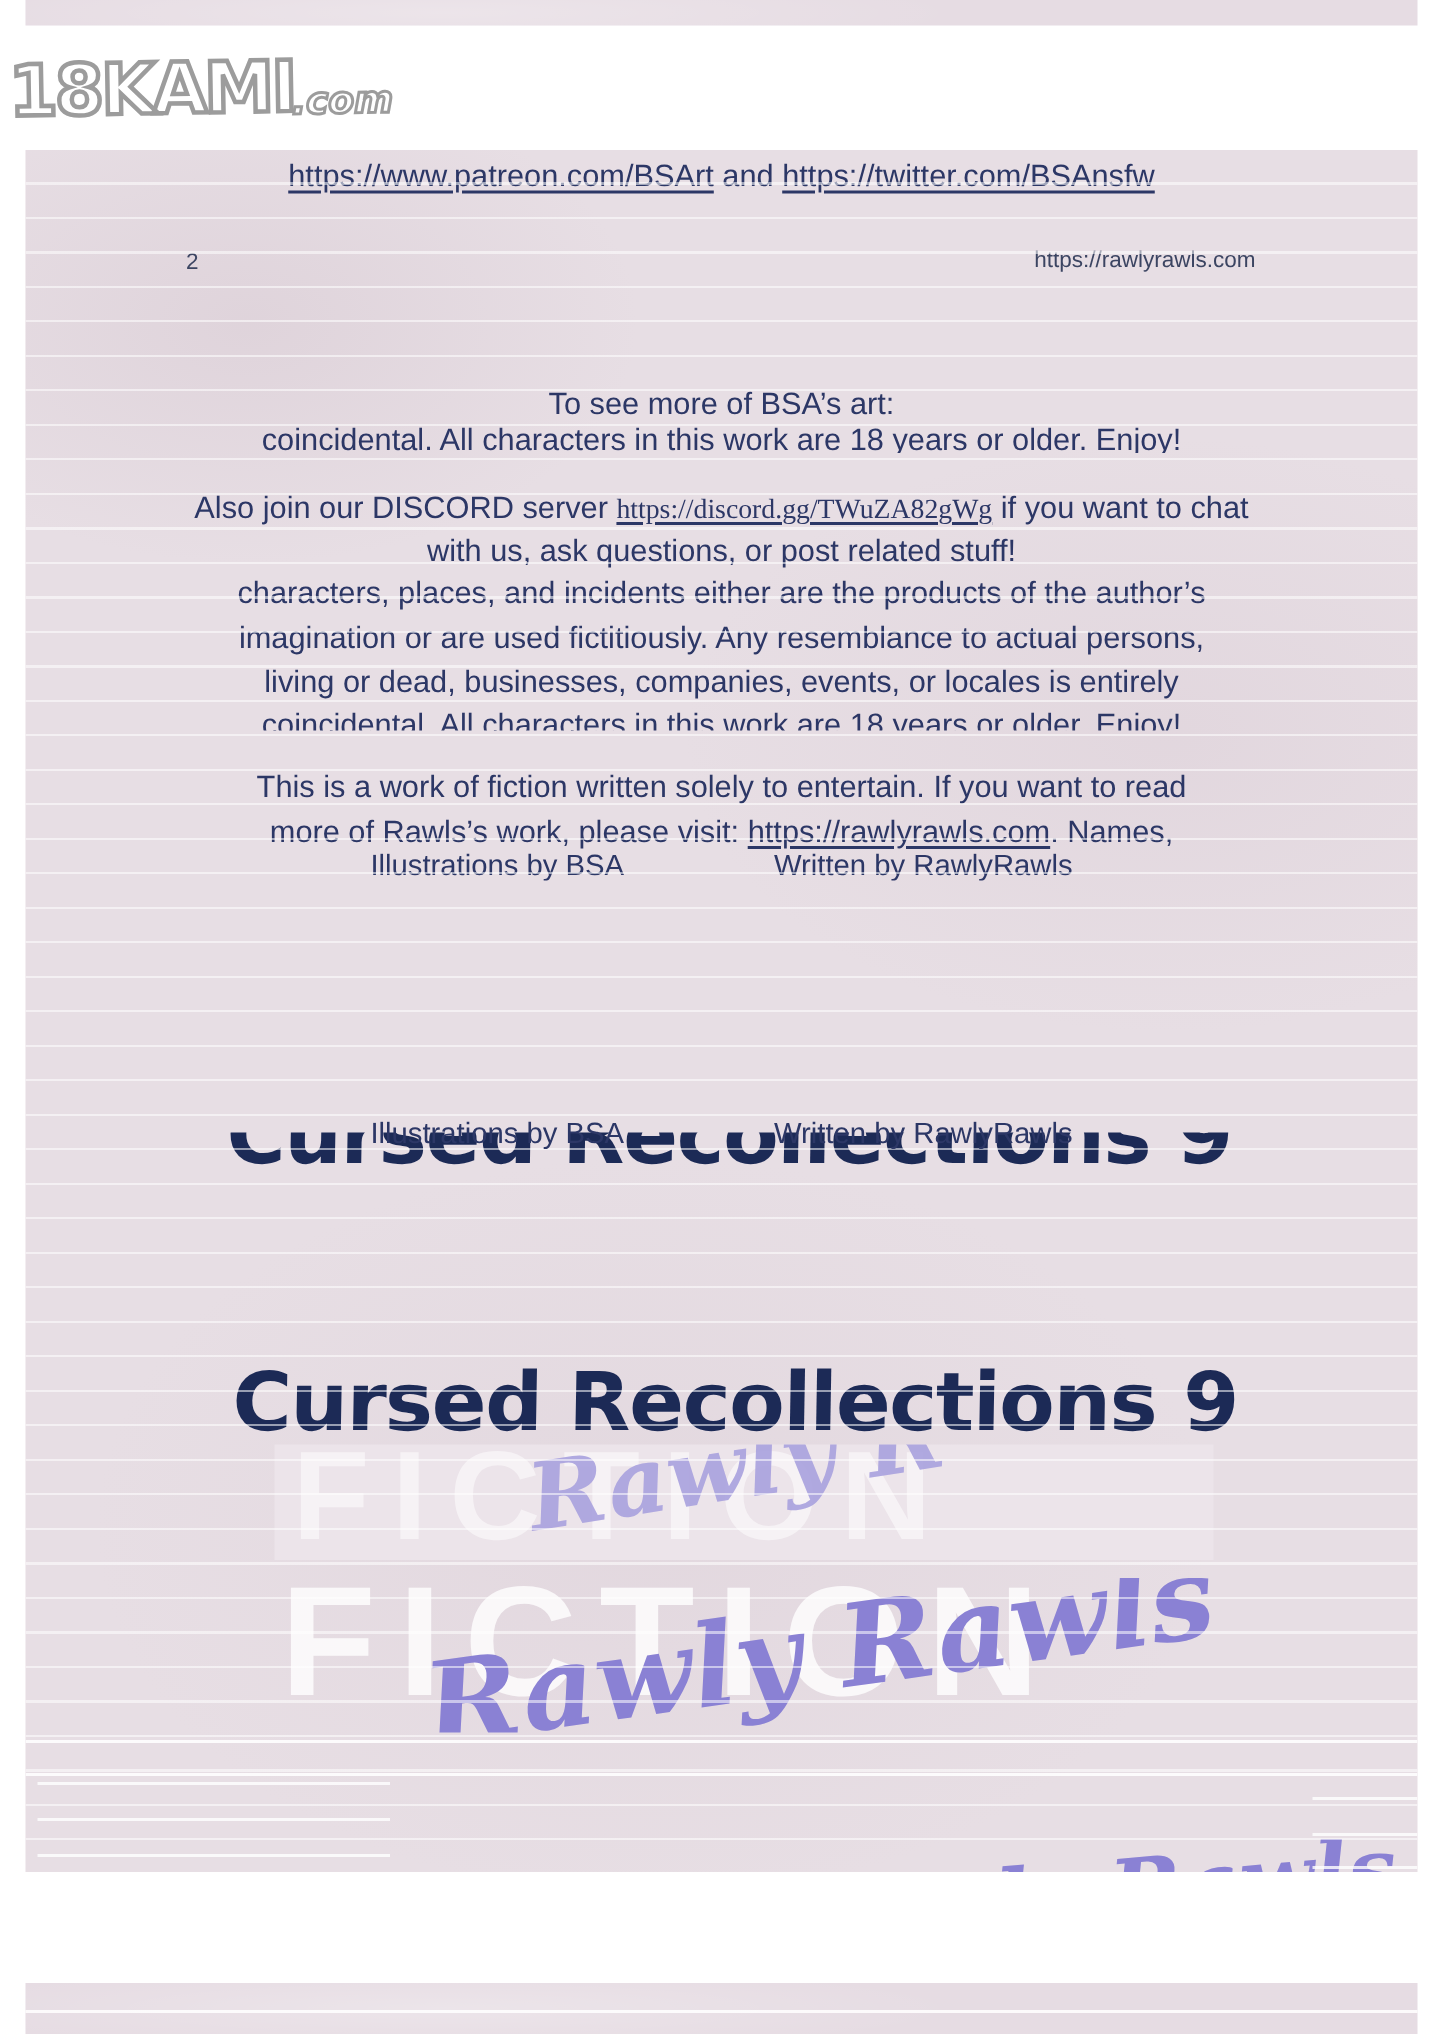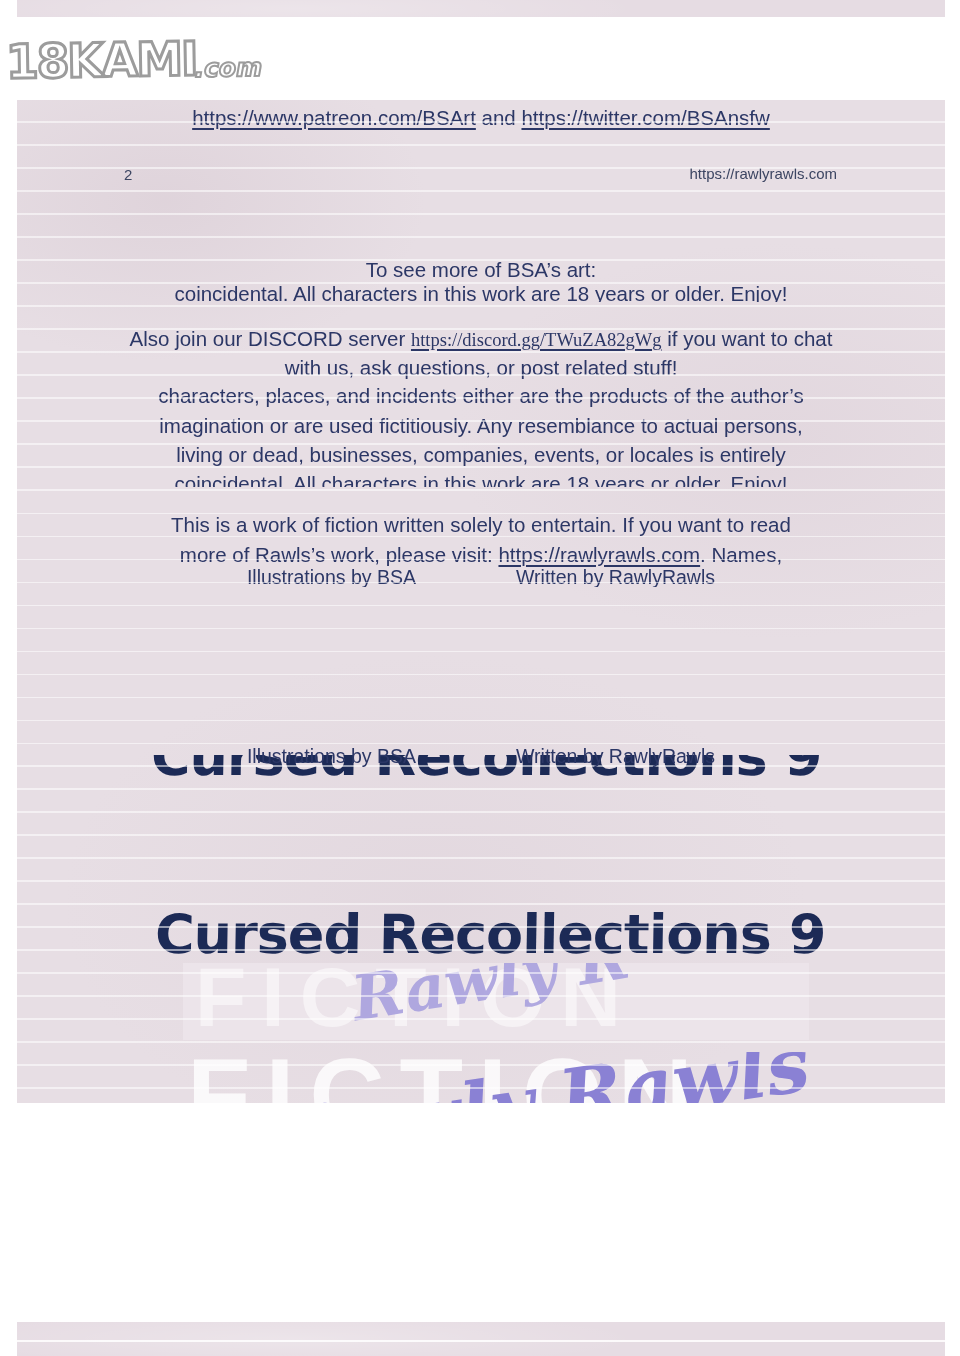--- a/index.html
+++ b/index.html
@@ -30,21 +30,21 @@
     transform:rotate(-1deg);
     white-space:nowrap;
   }
   .logo .tld{
     font-size:25px;letter-spacing:0;
     -webkit-text-stroke:2px #9c9c9c;
     vertical-align:-2px;margin-left:-2px;font-style:italic;
   }
   
   .page{
-    position:absolute;left:17px;top:100px;width:928px;height:1003px;
+    position:absolute;left:17px;top:100px;width:928px;height:1148px;
     background:
       radial-gradient(420px 260px at 16% 10%, rgba(208,192,202,.35), transparent 62%),
       radial-gradient(520px 320px at 82% 34%, rgba(212,196,206,.28), transparent 62%),
       radial-gradient(600px 400px at 45% 80%, rgba(216,202,211,.30), transparent 62%),
       #e7dee4;
     overflow:hidden;
   }
   .page::before{ 
     content:"";position:absolute;inset:0;pointer-events:none;z-index:5;
     background:repeating-linear-gradient(180deg,

